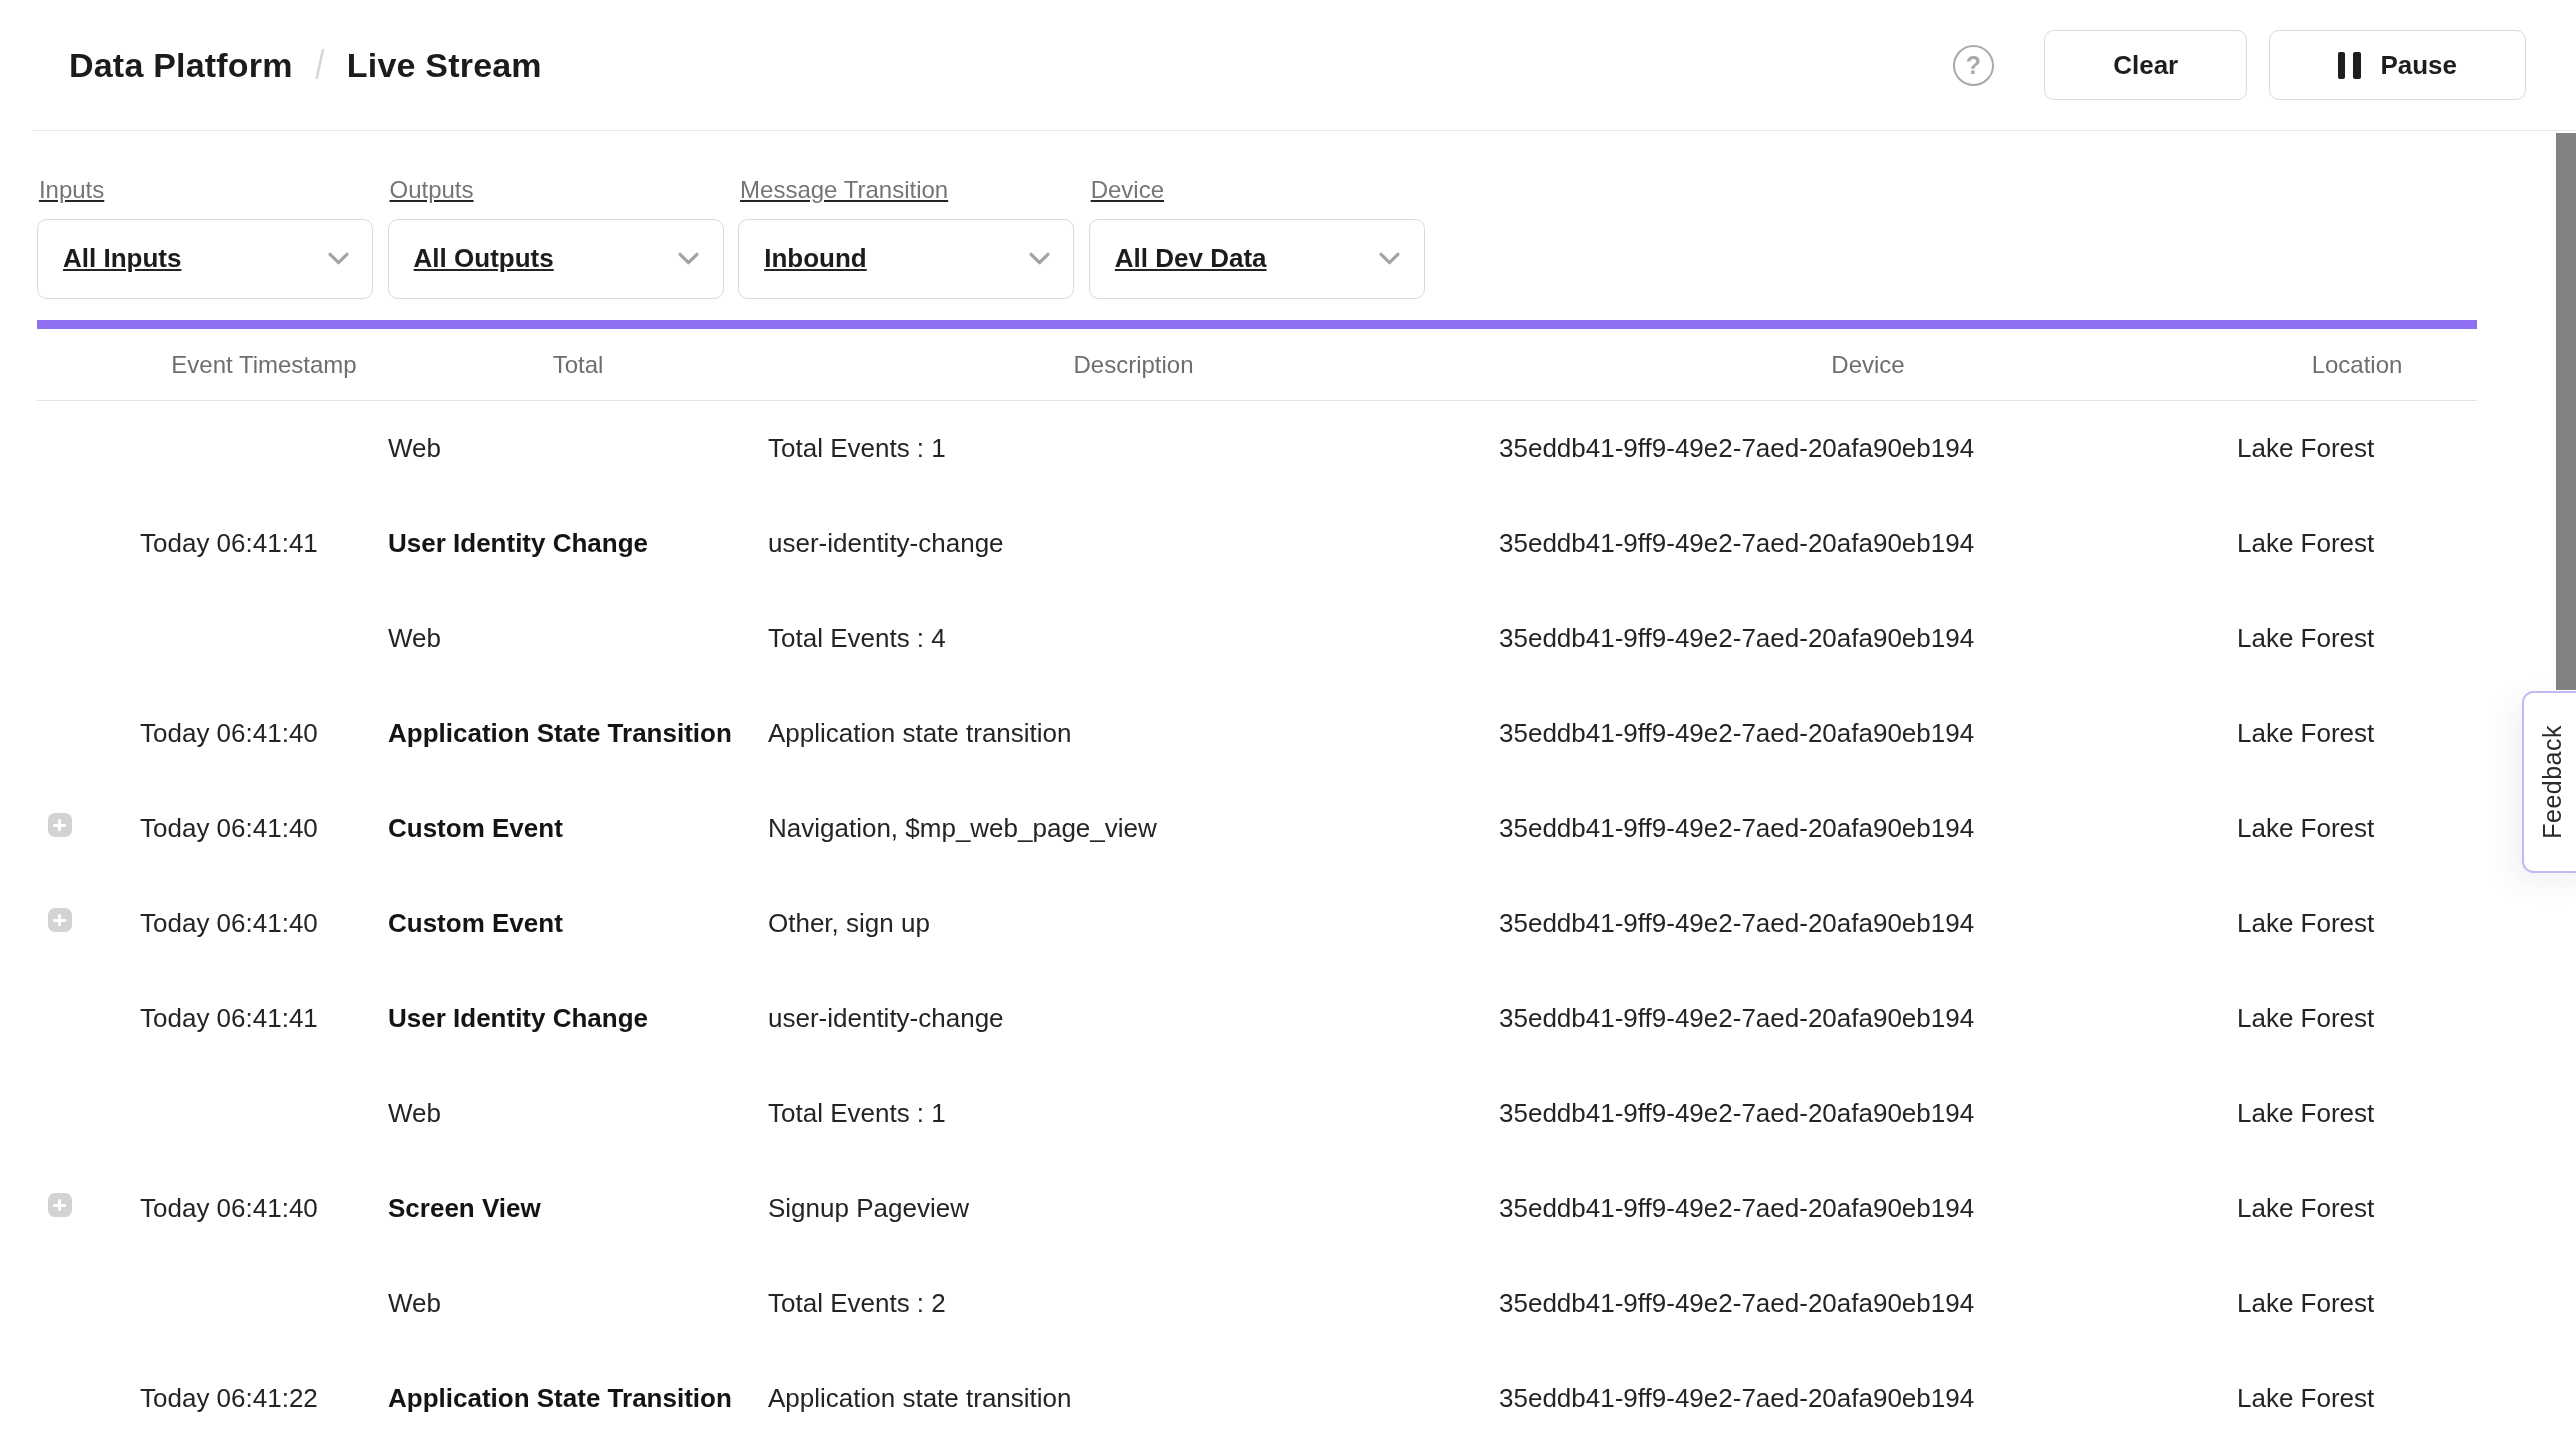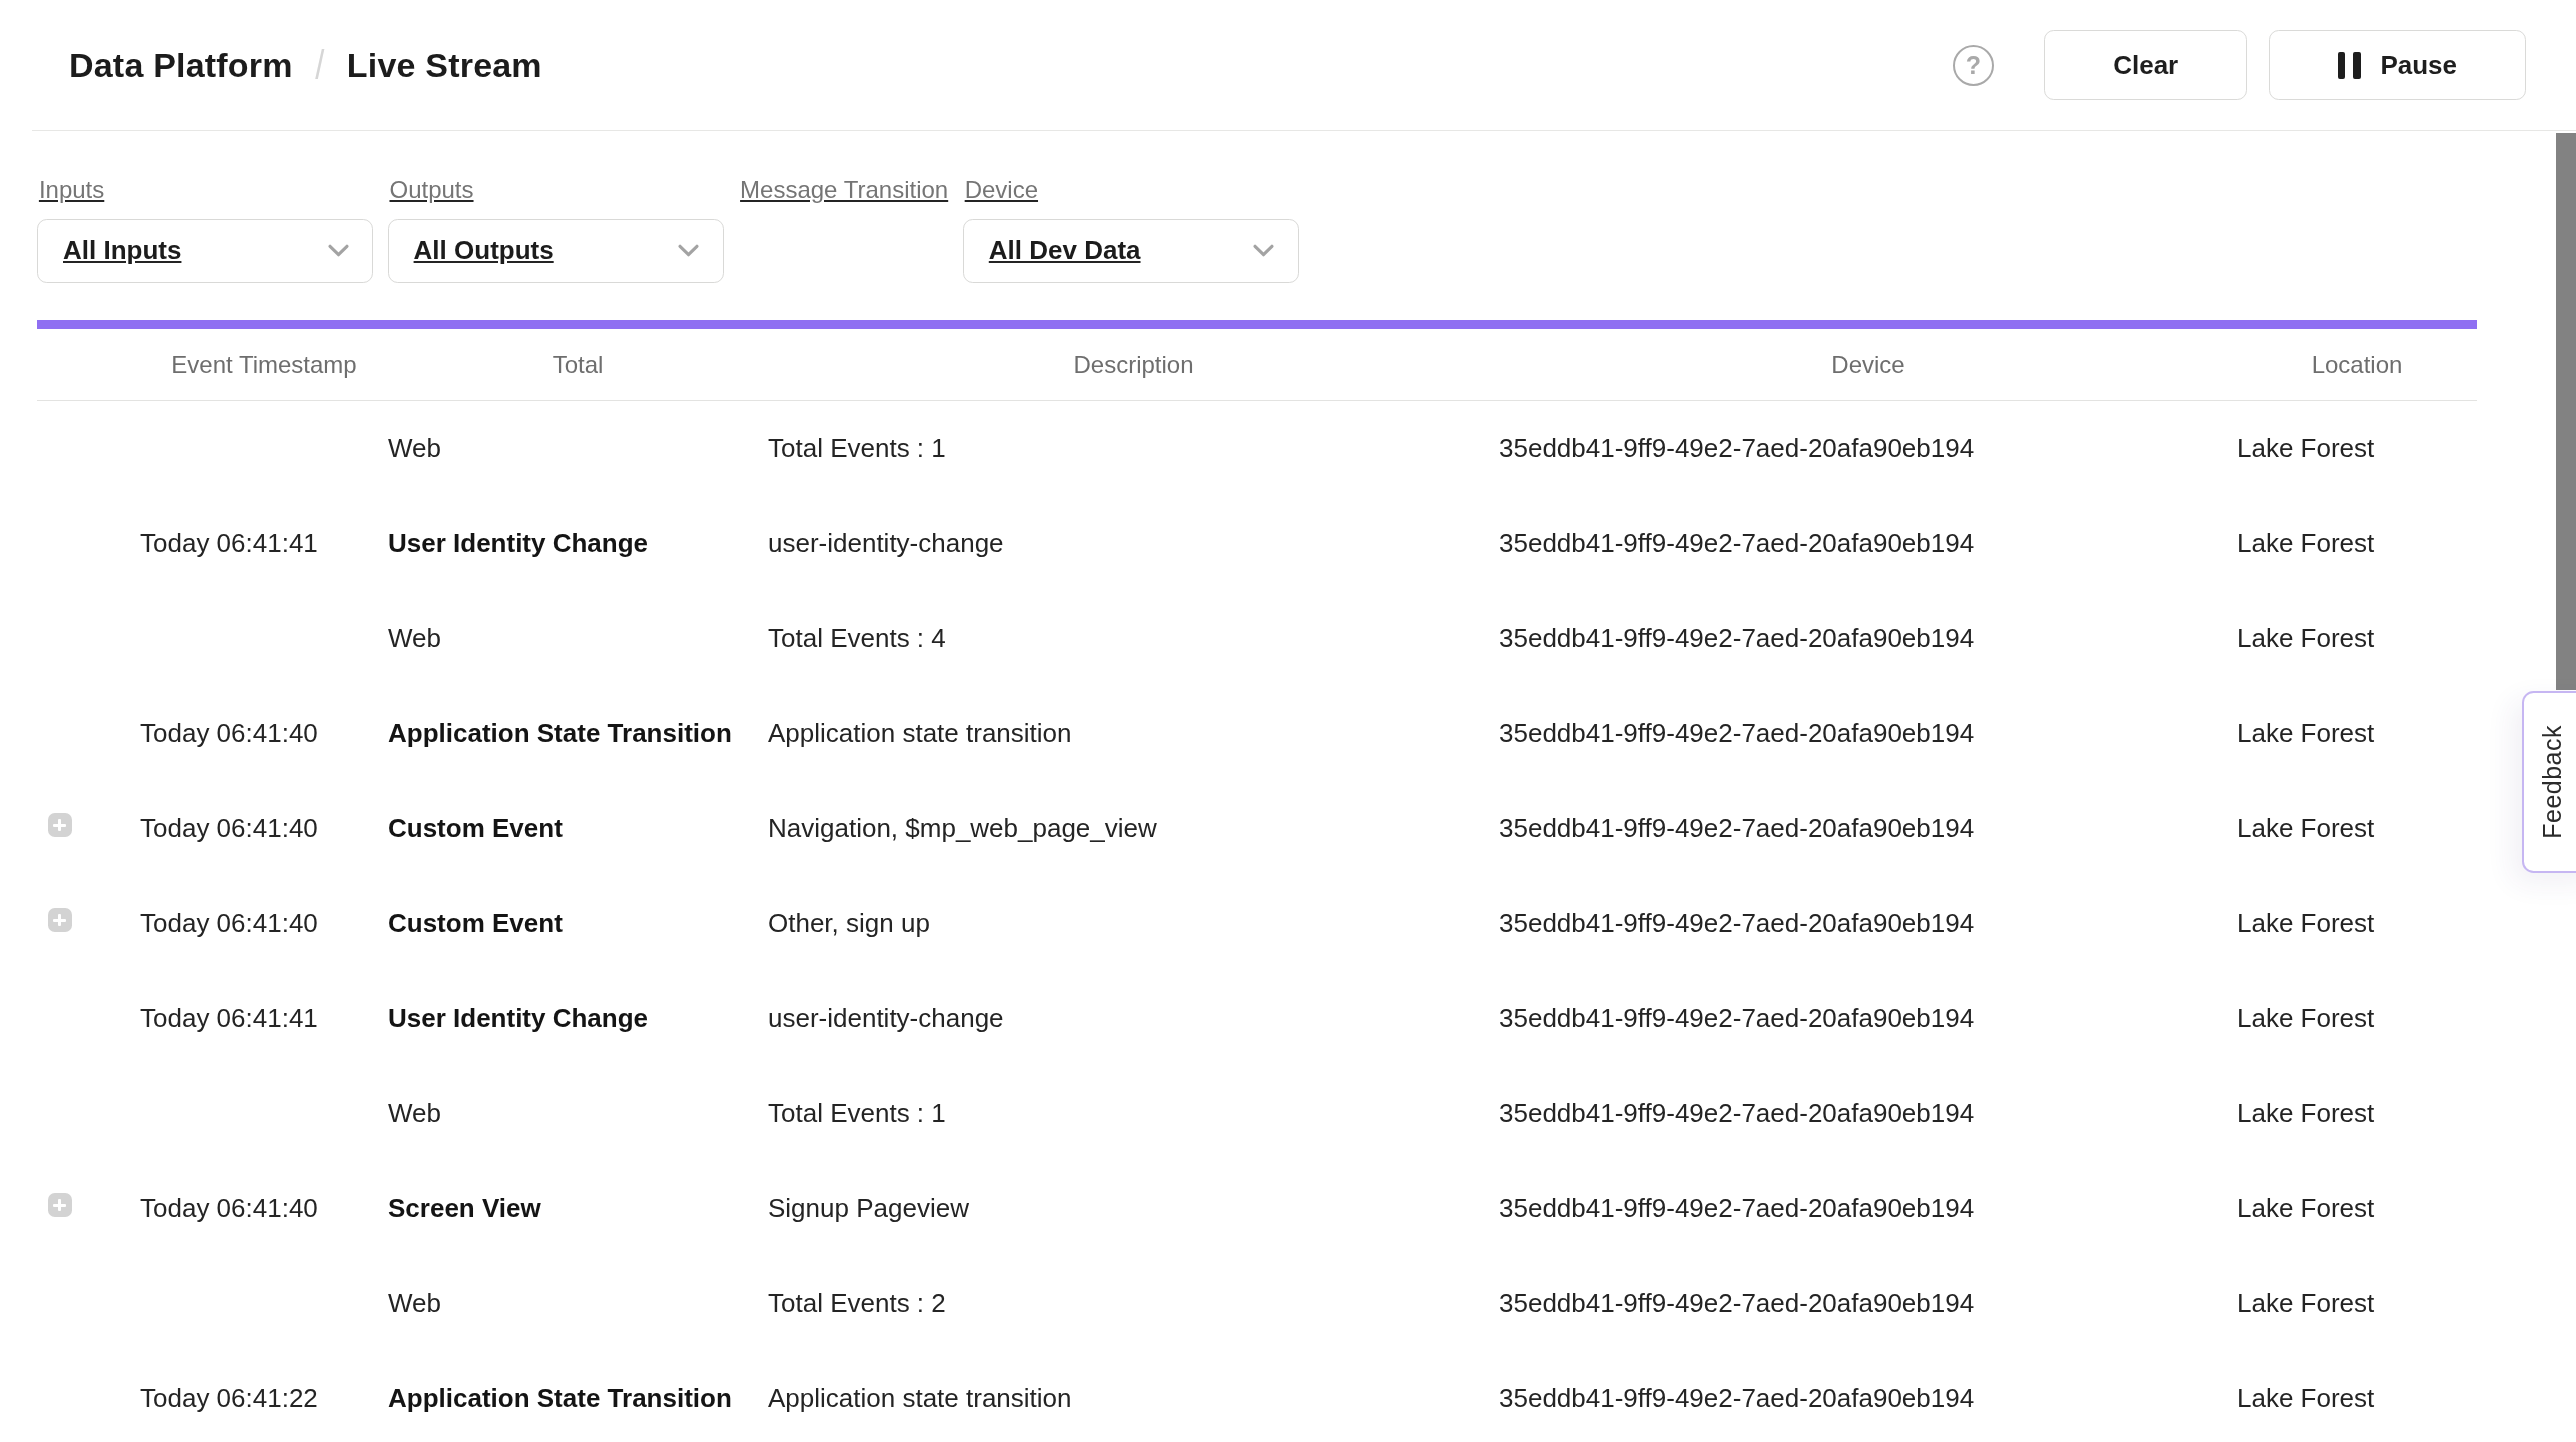--- a/index.html
+++ b/index.html
@@ -38,21 +38,21 @@
   .pause-icon span { display:block; width:7.8px; height:27px; background:#1e1e1e; border-radius:1.9px; }
 
   
   .filters {
     position:absolute; top:133px; left:37px;
     display:flex; gap:14.6px;
   }
   .filter-group { display:flex; flex-direction:column;text-decoration:underline; }
   .filter-label { font-size:24px; color:#757575; margin:43px 0 14.6px 1.9px; }
   .select {
-    width:336px; height:64px; background:#fff;
+    width:336px; height:80px; background:#fff;
     border:1.9px solid #d9d9d7; border-radius:9.7px;
     display:flex; align-items:center; justify-content:space-between;
     padding:0 19.4px 0 25px; cursor:pointer;
   }
   .select-value { font-size:26px; font-weight:700; color:#1c1c1c; }
   .chevron { width:29px; height:29px; flex:0 0 auto; }
 
   
   .stream-bar {
     position:absolute; top:320px; left:37px; width:2440px; height:8.7px;
@@ -147,20 +147,26 @@
       <span class="filter-label">Outputs</span>
       <div class="select">
         <span class="select-value">All Outputs</span>
         <svg class="chevron" viewBox="0 0 24 24" fill="none" stroke="#a3a3a3" stroke-width="2.6" stroke-linecap="round" stroke-linejoin="round">
             <polyline points="5 8.5 12 15.5 19 8.5"></polyline>
           </svg>
       </div>
     </div>
     <div class="filter-group">
       <span class="filter-label">Message Transition</span>
+      <div class="select">
+        <span class="select-value">Inbound</span>
+        <svg class="chevron" viewBox="0 0 24 24" fill="none" stroke="#a3a3a3" stroke-width="2.6" stroke-linecap="round" stroke-linejoin="round">
+            <polyline points="5 8.5 12 15.5 19 8.5"></polyline>
+          </svg>
+      </div>
     </div>
     <div class="filter-group">
       <span class="filter-label">Device</span>
       <div class="select">
         <span class="select-value">All Dev Data</span>
         <svg class="chevron" viewBox="0 0 24 24" fill="none" stroke="#a3a3a3" stroke-width="2.6" stroke-linecap="round" stroke-linejoin="round">
             <polyline points="5 8.5 12 15.5 19 8.5"></polyline>
           </svg>
       </div>
     </div>

